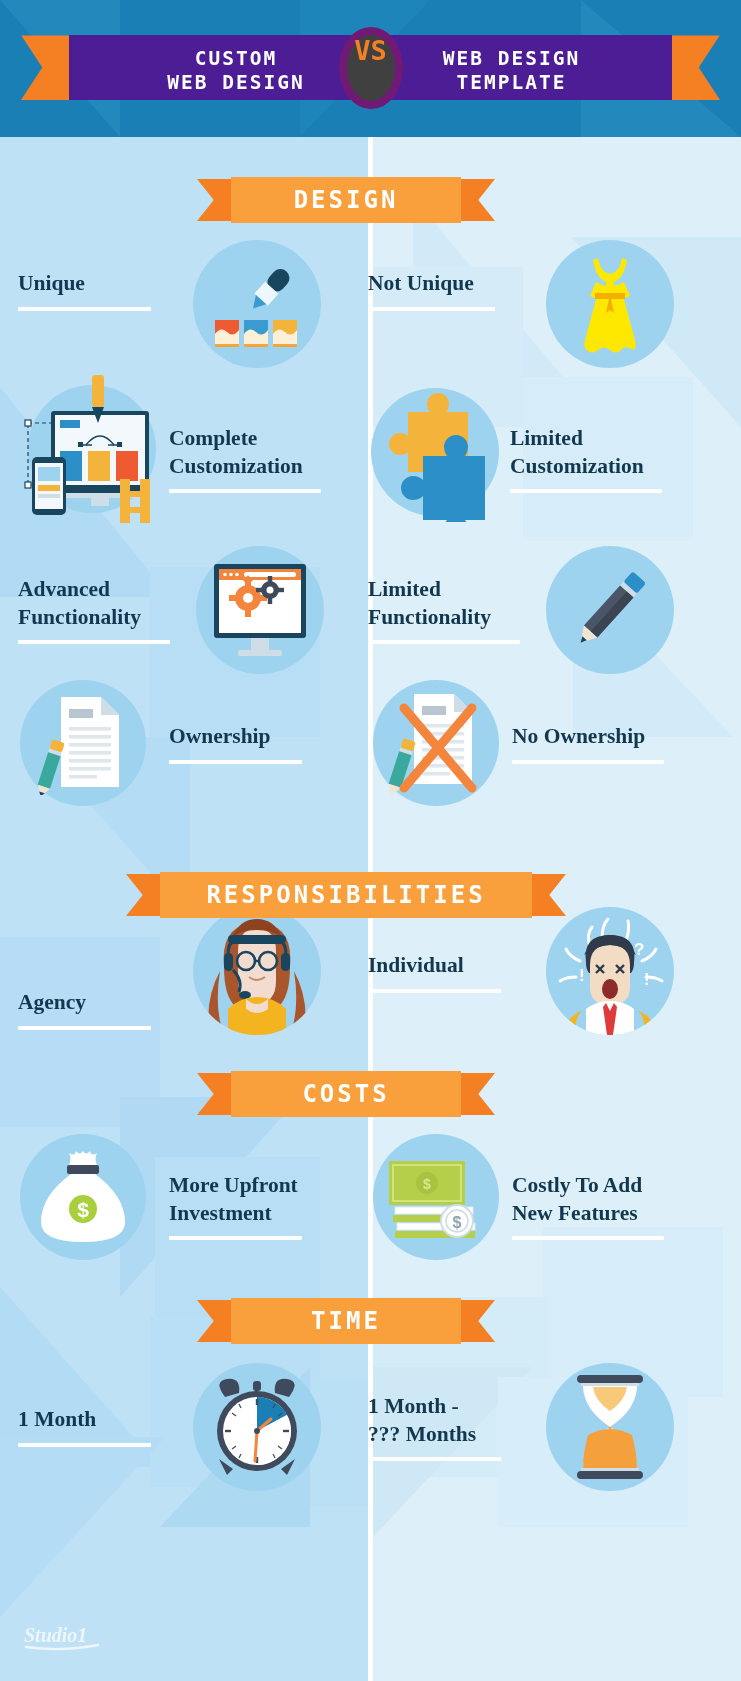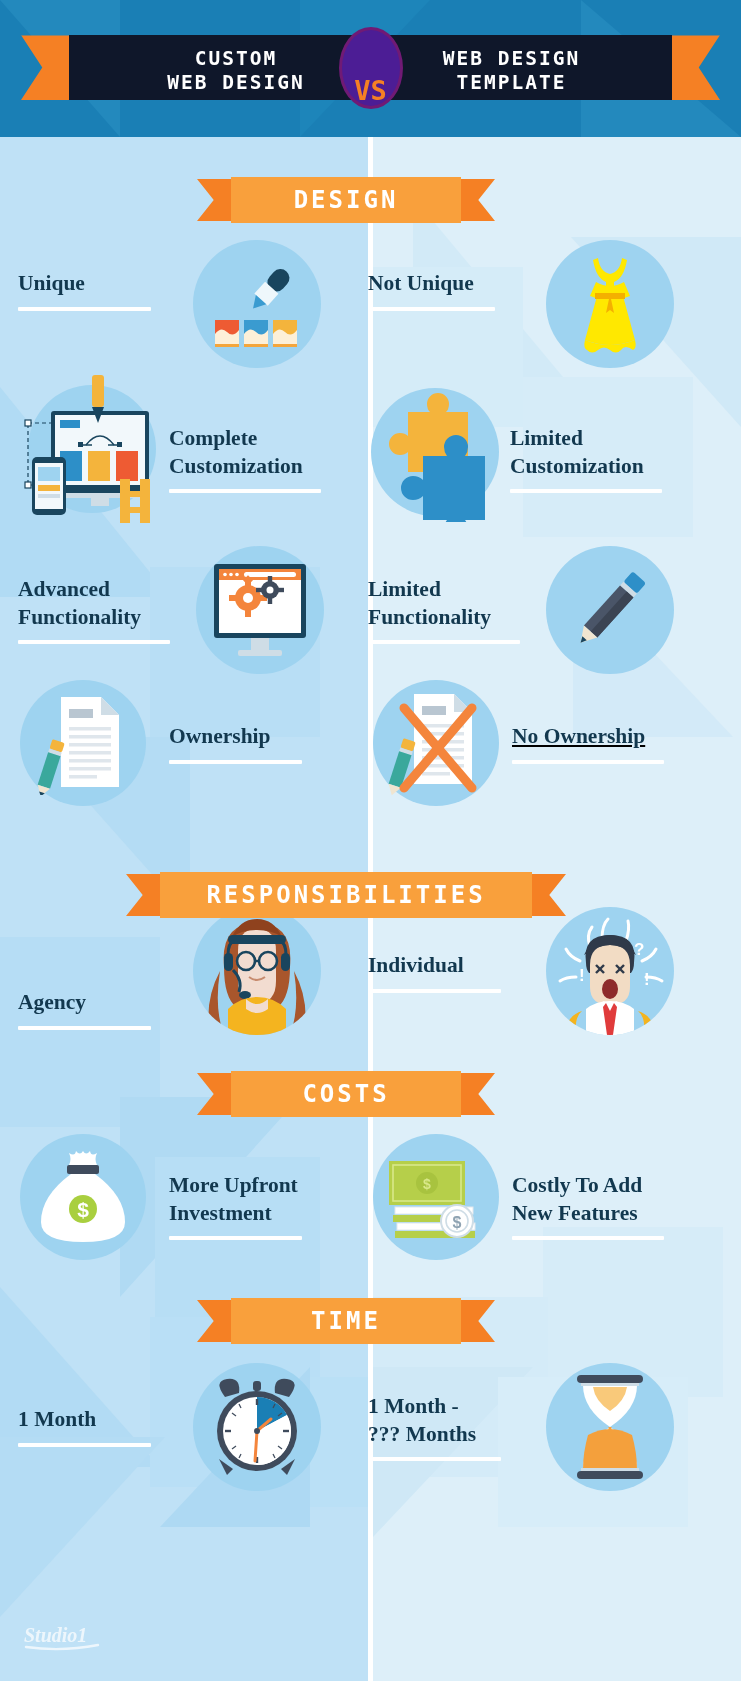--- a/index.html
+++ b/index.html
@@ -57,21 +57,21 @@
   }
   .rb-tail.right {
     clip-path: polygon(0 0, 100% 0, 62% 50%, 100% 100%, 0 100%);
   }
 
   
   #header-ribbon {
     left: 69px; top: 35px;
     width: 603px; height: 65px;
   }
-  #header-ribbon .rb-body { background: #0f172a; }
+  #header-ribbon .rb-body { background: #4c1d95; }
   #header-ribbon .rb-tail { width: 56px; height: 65px; }
   #header-ribbon .rb-tail.left  { left: -48px; }
   #header-ribbon .rb-tail.right { right: -48px; }
 
   .hdr-title {
     font-family: "DejaVu Sans Mono", monospace;
     font-weight: bold;
     color: #ffffff;
     font-size: 19.5px;
     line-height: 1.22;
@@ -83,25 +83,25 @@
   }
   .hdr-left  { position: absolute; left: 52px;  top: 12px; width: 230px; }
   .hdr-right { position: absolute; right: 38px; top: 12px; width: 245px; }
 
   .vs-badge {
     position: absolute;
     left: 50%; top: 50%;
     transform: translate(-50%, -50%);
     width: 64px; height: 82px;
     border-radius: 50%;
-    background: #4c1d95;
-    border: 3px solid #701a75;
+    background: #404040;
+    border: 8px solid #701a75;
     z-index: 6;
     display: flex;
-    align-items: flex-end;
+    align-items: flex-start;
     justify-content: center;
   }
   .vs-badge span {
     font-family: "DejaVu Sans Mono", monospace;
     font-weight: bold;
     font-size: 27px;
     color: #f58024;
     letter-spacing: 0px;
   }
 
@@ -499,21 +499,21 @@
         <rect x="16" y="62" width="13" height="4" fill="#cfdde6"></rect>
         <rect x="16" y="66" width="13" height="34" fill="#3aa89c"></rect>
         <path d="M16 100 h13 l-6.5 10 z" fill="#f0e5d0"></path>
       </g>
       <g stroke="#f4853c" stroke-width="9" stroke-linecap="round">
         <line x1="20" y1="20" x2="88" y2="100"></line>
         <line x1="88" y1="20" x2="20" y2="100"></line>
       </g>
     </svg>
   </div>
-  <div class="row" style="left:512px; top:723px;text-decoration:underline;">
+  <div class="row" style="left:512px; top:723px;">
     <div class="label-block">
       <div class="row-label">No Ownership</div>
       <div class="row-underline" style="width:152px;"></div>
     </div>
   </div>
 
   <div class="row" style="left:18px; top:952px;margin-top:37px;">
     <div class="label-block">
       <div class="row-label">Agency</div>
       <div class="row-underline" style="width:133px;"></div>

